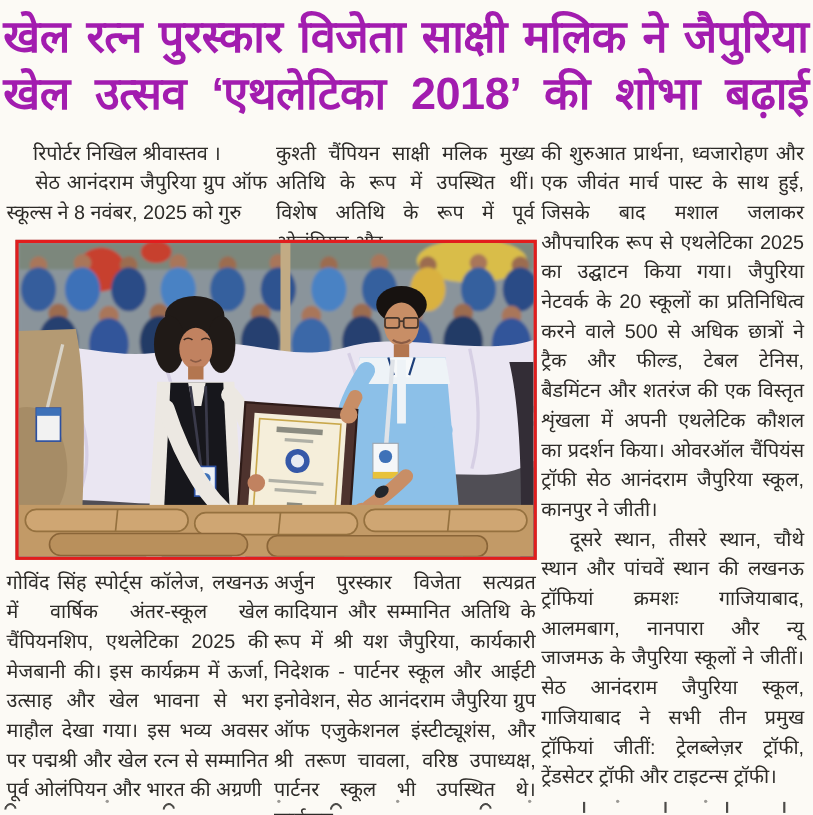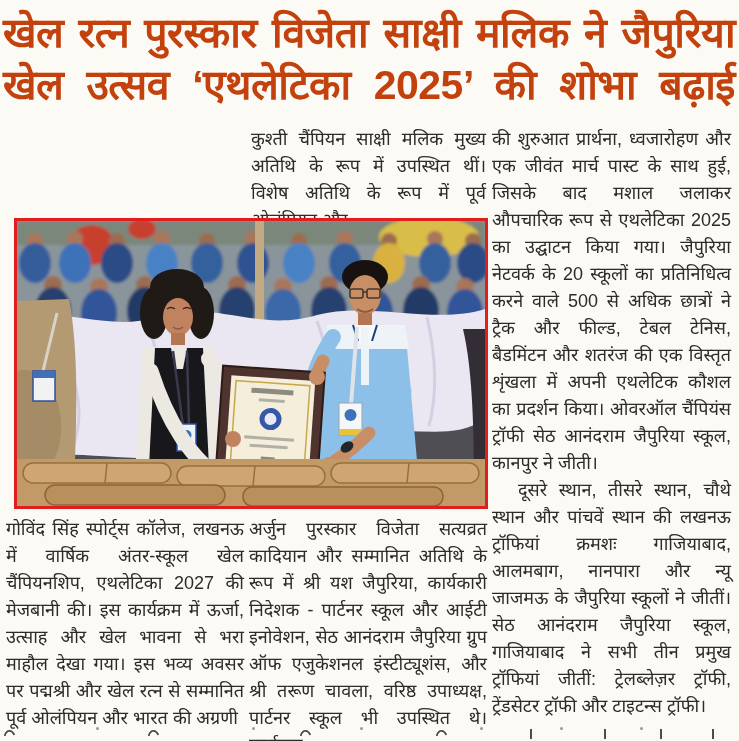--- a/index.html
+++ b/index.html
@@ -7,21 +7,21 @@
     position:relative;
     width:739px;height:741px;
     background:#fcfaf5;
     overflow:hidden;
     font-family:"Liberation Sans","DejaVu Sans",sans-serif;
     color:#2d2b28;
   }
   .headline{
     position:absolute;left:3px;right:4px;
     font-weight:800;
-    color:#c2410c;
+    color:#a21caf;
     font-size:41px;
     line-height:50px;
     letter-spacing:-0.5px;
     text-align:justify;
     text-align-last:justify;
     white-space:nowrap;
   }
   .headline.l1{top:8px;}
   .headline.l2{top:60px;}
   .col{
@@ -65,22 +65,26 @@
     width:3px;height:3px;border-radius:50%;
     background:#9a9894;
   }
 </style>
 </head>
 <body>
 
 <div class="page">
 
   <div class="headline l1">खेल रत्न पुरस्कार विजेता साक्षी मलिक ने जैपुरिया</div>
-  <div class="headline l2">खेल उत्सव ‘एथलेटिका 2025’ की शोभा बढ़ाई</div>
-
+  <div class="headline l2">खेल उत्सव ‘एथलेटिका 2018’ की शोभा बढ़ाई</div>
+
+  <div class="col col1-top">
+    <p class="byline">रिपोर्टर निखिल श्रीवास्तव ।</p>
+    <p class="indent">सेठ आनंदराम जैपुरिया ग्रुप ऑफ स्कूल्स ने 8 नवंबर, 2025 को गुरु</p>
+  </div>
 
   <div class="col col2-top">
     <p>कुश्ती चैंपियन साक्षी मलिक मुख्य अतिथि के रूप में उपस्थित थीं। विशेष अतिथि के रूप में पूर्व ओलंपियन और</p>
   </div>
 
   <div class="col col3">
     <p>की शुरुआत प्रार्थना, ध्वजारोहण और एक जीवंत मार्च पास्ट के साथ हुई, जिसके बाद मशाल जलाकर औपचारिक रूप से एथलेटिका 2025 का उद्घाटन किया गया। जैपुरिया नेटवर्क के 20 स्कूलों का प्रतिनिधित्व करने वाले 500 से अधिक छात्रों ने ट्रैक और फील्ड, टेबल टेनिस, बैडमिंटन और शतरंज की एक विस्तृत शृंखला में अपनी एथलेटिक कौशल का प्रदर्शन किया। ओवरऑल चैंपियंस ट्रॉफी सेठ आनंदराम जैपुरिया स्कूल, कानपुर ने जीती।</p>
     <p class="indent">दूसरे स्थान, तीसरे स्थान, चौथे स्थान और पांचवें स्थान की लखनऊ ट्रॉफियां क्रमशः गाजियाबाद, आलमबाग, नानपारा और न्यू जाजमऊ के जैपुरिया स्कूलों ने जीतीं। सेठ आनंदराम जैपुरिया स्कूल, गाजियाबाद ने सभी तीन प्रमुख ट्रॉफियां जीतीं: ट्रेलब्लेज़र ट्रॉफी, ट्रेंडसेटर ट्रॉफी और टाइटन्स ट्रॉफी।</p>
   </div>
 
@@ -246,21 +250,21 @@
         <rect x="28" y="264" width="180" height="20" rx="10" fill="#b9905c" stroke="#8a6538" stroke-width="1.5"></rect>
         <rect x="226" y="266" width="200" height="19" rx="9" fill="#b9905c" stroke="#8a6538" stroke-width="1.5"></rect>
         <line x1="90" y1="242" x2="88" y2="262" stroke="#95713f" stroke-width="1.5"></line>
         <line x1="238" y1="245" x2="236" y2="265" stroke="#95713f" stroke-width="1.5"></line>
         <line x1="392" y1="242" x2="390" y2="262" stroke="#95713f" stroke-width="1.5"></line>
       </g>
     </svg>
   </div>
 
   <div class="col col1-bottom">
-    <p>गोविंद सिंह स्पोर्ट्स कॉलेज, लखनऊ में वार्षिक अंतर-स्कूल खेल चैंपियनशिप, एथलेटिका 2027 की मेजबानी की। इस कार्यक्रम में ऊर्जा, उत्साह और खेल भावना से भरा माहौल देखा गया। इस भव्य अवसर पर पद्मश्री और खेल रत्न से सम्मानित पूर्व ओलंपियन और भारत की अग्रणी</p>
+    <p>गोविंद सिंह स्पोर्ट्स कॉलेज, लखनऊ में वार्षिक अंतर-स्कूल खेल चैंपियनशिप, एथलेटिका 2025 की मेजबानी की। इस कार्यक्रम में ऊर्जा, उत्साह और खेल भावना से भरा माहौल देखा गया। इस भव्य अवसर पर पद्मश्री और खेल रत्न से सम्मानित पूर्व ओलंपियन और भारत की अग्रणी</p>
   </div>
 
   <div class="col col2-bottom">
     <p>अर्जुन पुरस्कार विजेता सत्यव्रत कादियान और सम्मानित अतिथि के रूप में श्री यश जैपुरिया, कार्यकारी निदेशक - पार्टनर स्कूल और आईटी इनोवेशन, सेठ आनंदराम जैपुरिया ग्रुप ऑफ एजुकेशनल इंस्टीट्यूशंस, और श्री तरूण चावला, वरिष्ठ उपाध्यक्ष, पार्टनर स्कूल भी उपस्थित थे। कार्यक्रम</p>
   </div>
 
   <div>
     <span class="crop-mark" style="left:4px"></span>
     <span class="crop-mark" style="left:148px"></span>
     <span class="crop-mark" style="left:300px"></span>

